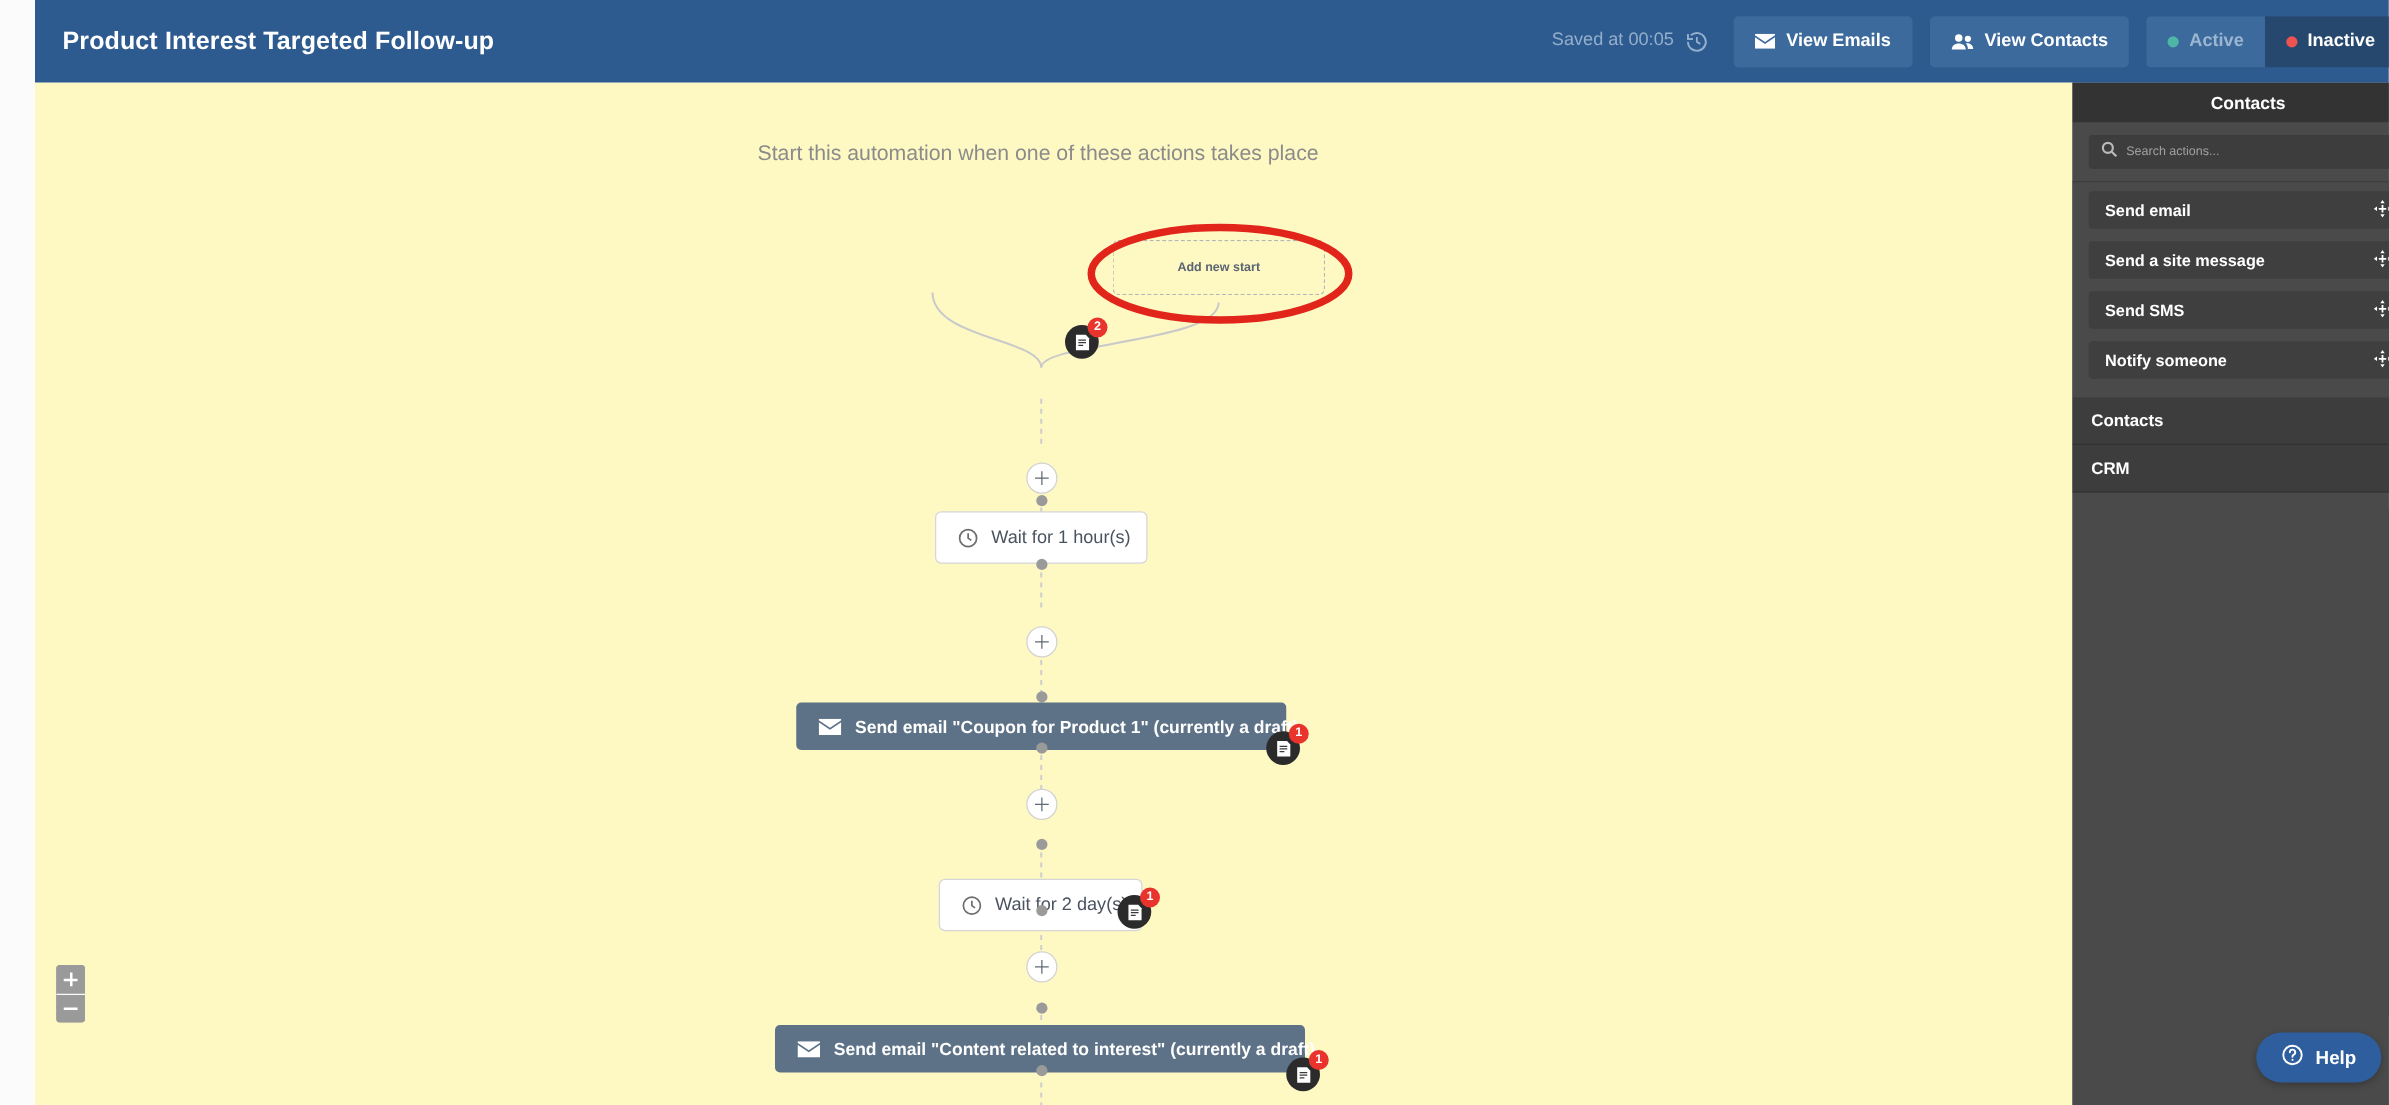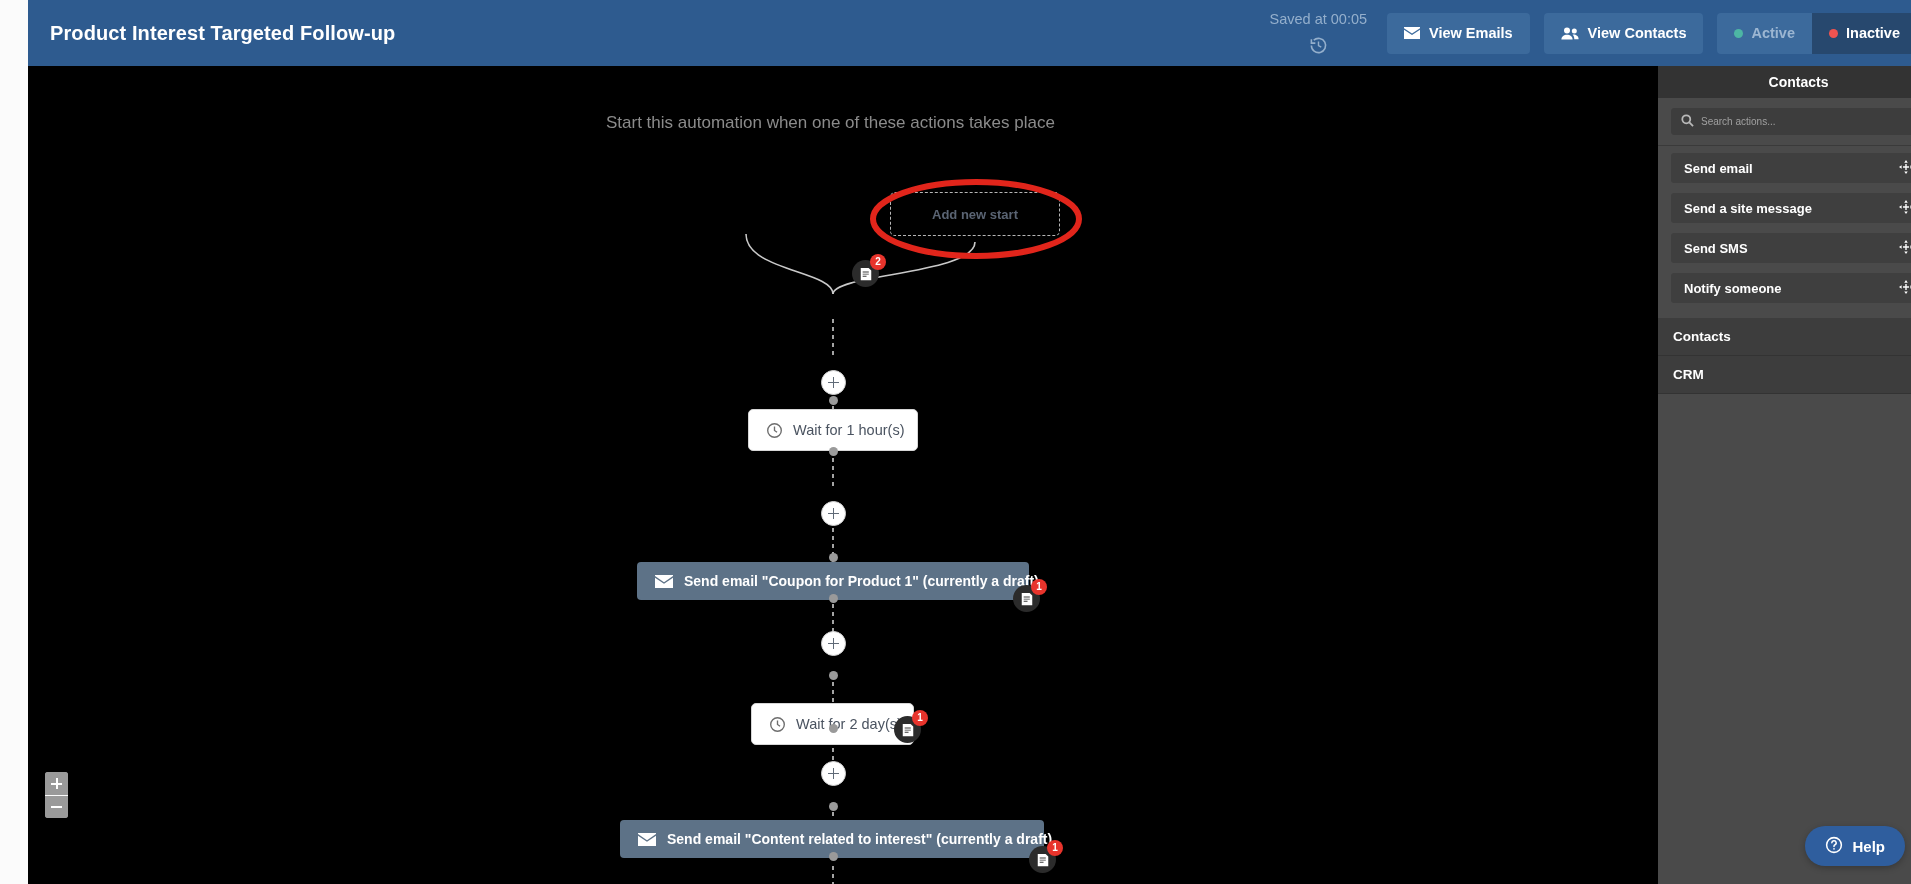--- a/index.html
+++ b/index.html
@@ -20,21 +20,21 @@
     padding: 0 22px;
     z-index: 40;
   }
   .header-title {
     color: #ffffff; font-size: 20px; font-weight: bold;
     letter-spacing: .1px;
   }
   .header-right {
     margin-left: auto; display: flex; align-items: center; gap: 14px;
   }
-  .saved-wrap { display: flex; align-items: center; gap: 9px; margin-right: 6px; flex-direction: column; }
+  .saved-wrap { display: flex; gap: 9px; margin-right: 6px; }
   .saved-text { color: #94afcc; font-size: 14.5px; }
   .icon-history { width: 19px; height: 19px; display: block; }
   .hdr-btn {
     background: #3c6a9c; border: none; border-radius: 4px;
     height: 41px; padding: 0 17px;
     color: #fff; font-size: 14.5px; font-weight: bold;
     font-family: "Liberation Sans", sans-serif;
     display: flex; align-items: center; gap: 9px;
     cursor: pointer;
   }
@@ -50,21 +50,21 @@
   .toggle-opt.off { background: #3c6a9c; color: #9cb6d2; }
   .toggle-opt.on  { background: #27486e; color: #ffffff; }
   .dot { width: 9px; height: 9px; border-radius: 50%; display: block; }
   .dot-active { background: #4db6a4; }
   .dot-inactive { background: #ef5350; }
 
   
   .canvas {
     position: absolute; top: 66px; left: 0;
     width: 1630px; height: 818px;
-    background: #000000;
+    background: #fef9c3;
     overflow: hidden;
     padding-left: 32px;
   }
   .flow {
     position: absolute; left: 0; top: 0; width: 1630px; height: 818px;
   }
   .flow-caption {
     position: absolute; left: 578px; top: 47px;
     color: #8b8b8b; font-size: 17px; white-space: nowrap;
   }
@@ -81,21 +81,21 @@
   .node-trigger {
     background: #ffffff; border: 1px solid #cfcfcf;
     height: 44px; padding: 0 18px;
     color: #3b4a5a; font-size: 14.5px; font-weight: bold;
     justify-content: center;
     cursor: pointer;
   }
   .node-addstart {
     background: transparent; border: 1px dashed #b6b6b6;
     height: 44px; padding: 0 18px;
-    color: #5a6473; font-size: 13px; font-weight: bold;
+    color: #5a6473; font-size: 10px; font-weight: bold;
     justify-content: center;
     cursor: pointer;
   }
   .node-wait {
     background: #ffffff; border: 1px solid #d6d6d6;
     height: 42px; padding: 0 17px; gap: 10px;
     color: #4a5360; font-size: 14.5px;
     cursor: pointer;
   }
   .node-email {

